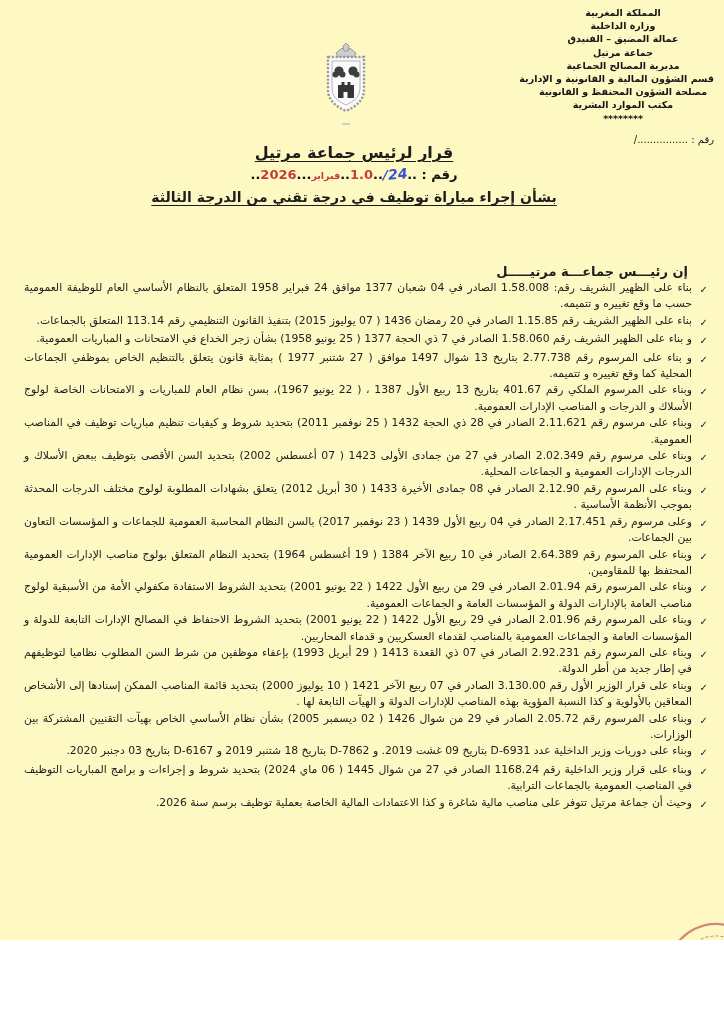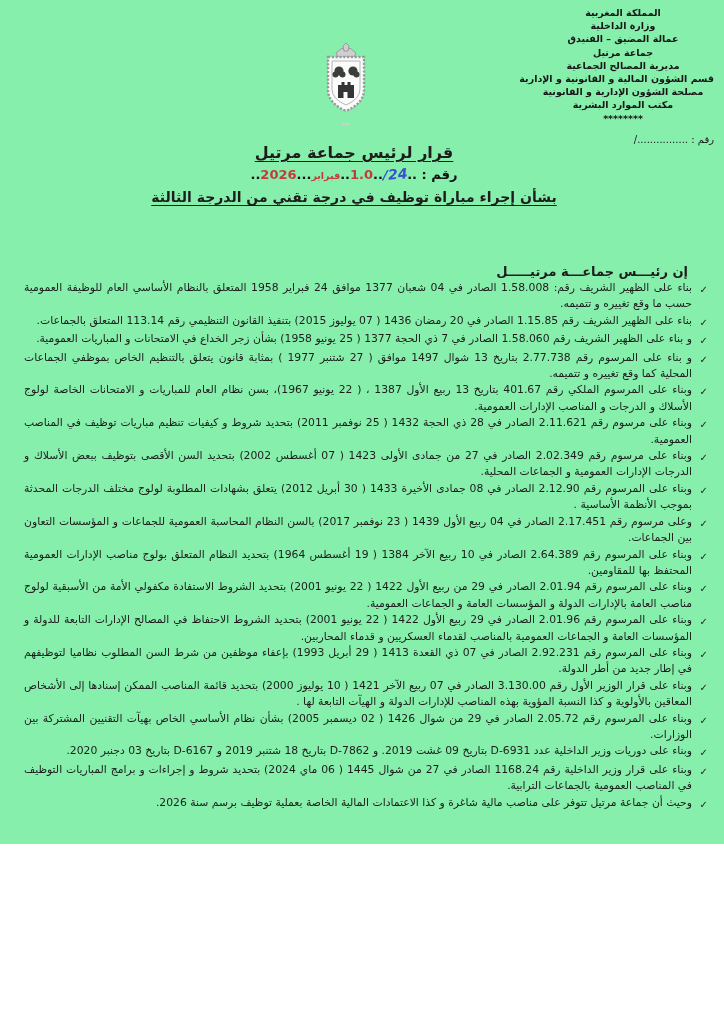--- a/index.html
+++ b/index.html
@@ -1,18 +1,18 @@
 <!DOCTYPE html>
 <html lang="ar" dir="rtl"><head>
 <meta charset="utf-8">
 <style>
   * { margin:0; padding:0; box-sizing:border-box; }
   html,body { background:#ffffff; }
   body { width:724px; height:1024px; font-family:"DejaVu Sans", sans-serif; color:#1d1d1d; }
-  .page { position:relative; width:724px; height:844px; background:#86efac; overflow:hidden; direction:rtl; }
+  .page { position:relative; width:724px; height:940px; background:#fef9c3; overflow:hidden; direction:rtl; }
 
   
   .letterhead { position:absolute; top:6px; right:10px; width:182px; text-align:center;
                 font-size:9.5px; font-weight:bold; line-height:13.2px; color:#161616; }
   .letterhead .lh-line { white-space:nowrap; }
   .ref-line { margin-top:8px; text-align:right; font-size:10px; font-weight:normal; padding-left:4px; }
 
   
   .crest { position:absolute; top:40px; left:312px; width:68px; height:96px; }
 
@@ -57,21 +57,21 @@
         <div class="lh-line">وزارة الداخلية</div>
 
         <div class="lh-line">عمالة المضيق – الفنيدق</div>
 
         <div class="lh-line">جماعة مرتيل</div>
 
         <div class="lh-line">مديرية المصالح الجماعية</div>
 
         <div class="lh-line">قسم الشؤون المالية و القانونية و الإدارية</div>
 
-        <div class="lh-line">مصلحة الشؤون الإدارية و القانونية</div>
+        <div class="lh-line">مصلحة الشؤون المحتفظ و القانونية</div>
 
         <div class="lh-line">مكتب الموارد البشرية</div>
 
         <div class="lh-line">********</div>
       </div>
     <div class="ref-line">رقم : ................/</div>
   </header>
 
   <div class="crest">
     <svg width="68" height="96" viewBox="0 0 68 96">

